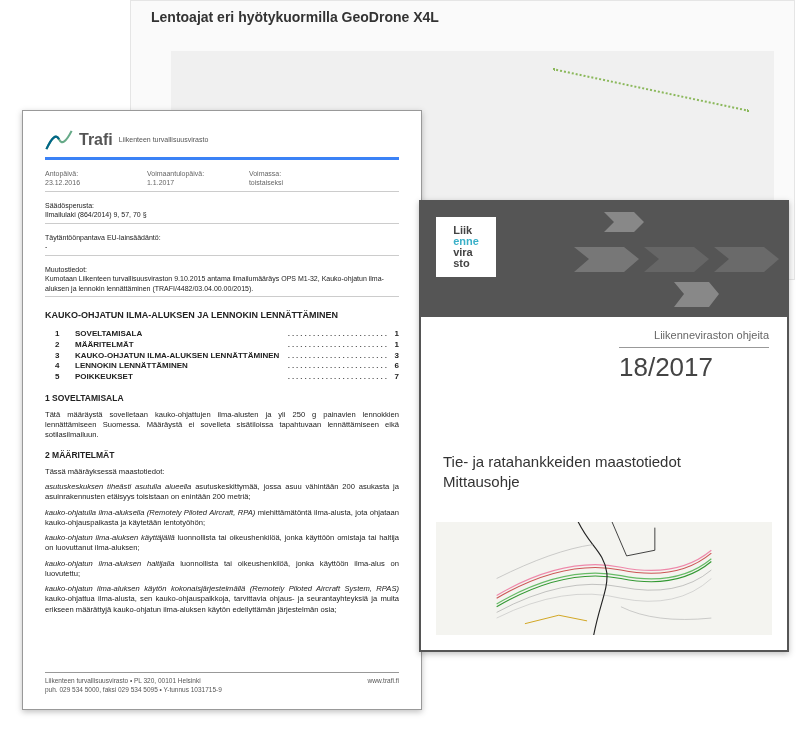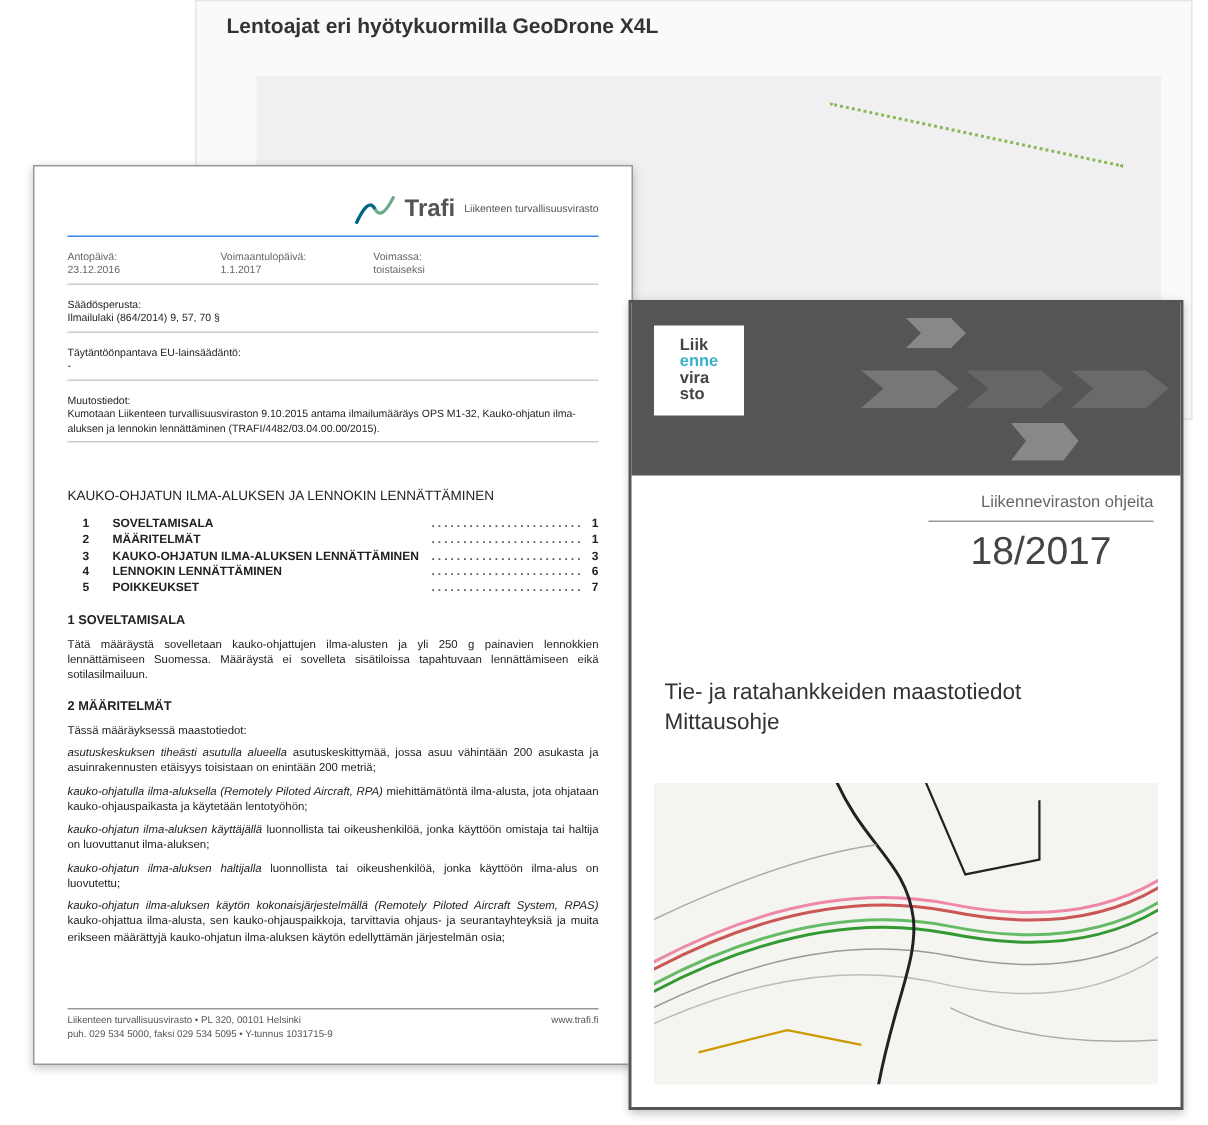--- a/index.html
+++ b/index.html
@@ -11,47 +11,47 @@
   .chart-ylabel { position: absolute; top: 55px; left: 55px; font-size: 10px; color: #888; }
   .chart-tick { position: absolute; font-size: 9px; color: #aaa; }
   .chart-legend { position: absolute; top: 55px; right: 50px; font-size: 10px; color: #888; }
   .legend-item { display: inline-block; margin-left: 20px; }
   .legend-dot { letter-spacing: 1px; margin-right: 4px; }
   .l10 { color: #5b8db8; }
   .l16 { color: #8bb85b; }
   .chart-line { position: absolute; border-top: 2px dotted; width: 200px; }
 
   .doc-left { position: absolute; top: 110px; left: 22px; width: 400px; height: 600px; background: #fff; border: 1px solid #999; box-shadow: 0 2px 6px rgba(0,0,0,0.25); padding: 18px 22px; font-size: 8.5px; color: #222; line-height: 1.35; }
-  .trafi-header { display: flex; justify-content: space-between; align-items: flex-end; border-bottom: 1px solid #3b82f6; padding-bottom: 6px; flex-direction: column; }
+  .trafi-header { display: flex; justify-content: space-between; align-items: flex-start; border-bottom: 3px solid #3b82f6; padding-bottom: 6px; flex-direction: column; }
   .trafi-logo { display: flex; align-items: center; gap: 6px; }
   .trafi-logo-text { font-size: 16px; font-weight: bold; color: #555; }
   .trafi-sub { font-size: 7px; color: #555; }
   .trafi-right { text-align: right; font-size: 7.5px; line-height: 1.2; }
   .trafi-right strong { font-size: 8.5px; }
   .meta-row { margin-top: 6px; border-bottom: 1px solid #ccc; padding: 3px 0; font-size: 7px; }
   .meta-label { color: #666; display: inline-block; width: 100px; }
   .meta-val { display: inline-block; }
-  .doc-h1 { font-size: 9px; font-weight: normal; margin: 29px 0 8px; }
+  .doc-h1 { font-size: 9px; font-weight: bold; margin: 12px 0 8px; }
   .toc-row { font-size: 8px; font-weight: bold; display: flex; }
   .toc-num { width: 30px; padding-left: 10px; }
   .toc-title { flex: 1; }
   .toc-dots { flex: 0 0 auto; letter-spacing: 2px; color: #555; overflow: hidden; }
   .toc-page { width: 10px; text-align: right; }
   .sec-h { font-size: 8.5px; font-weight: bold; margin: 10px 0 5px; }
   .para { margin: 5px 0; text-align: justify; font-size: 7.6px; }
   .term { font-style: italic; margin-top: 35px; }
   .doc-footer { position: absolute; bottom: 14px; left: 22px; right: 22px; border-top: 1px solid #999; padding-top: 4px; font-size: 6.5px; color: #555; display: flex; justify-content: space-between; }
 
-  .doc-right { position: absolute; top: 200px; left: 419px; width: 370px; height: 540px; background: #fff; border: 2px solid #555; box-shadow: 0 2px 6px rgba(0,0,0,0.25); }
+  .doc-right { position: absolute; top: 200px; left: 419px; width: 370px; height: 452px; background: #fff; border: 2px solid #555; box-shadow: 0 2px 6px rgba(0,0,0,0.25); }
   .liik-header { height: 115px; background: #555; position: relative; overflow: hidden; }
   .liik-logo { position: absolute; top: 15px; left: 15px; width: 60px; height: 60px; background: #fff; display: flex; align-items: center; justify-content: center; }
   .liik-logo-text { font-size: 11px; font-weight: bold; color: #444; line-height: 1; }
   .liik-logo-text .accent { color: #3ab0c8; }
   .liik-sub { position: absolute; top: 127px; right: 18px; font-size: 11px; color: #666; padding-left: 14px; }
-  .liik-issue { position: absolute; top: 145px; right: 18px; font-size: 26px; color: #444; border-top: 1px solid #999; padding-top: 4px; width: 150px; text-align: center; }
+  .liik-issue { position: absolute; top: 145px; right: 18px; font-size: 26px; color: #444; border-top: 1px solid #999; padding-top: 4px; width: 150px; text-align: left; }
   .liik-title { position: absolute; top: 250px; left: 22px; font-size: 15px; color: #333; line-height: 1.3; }
   .liik-map { position: absolute; top: 320px; left: 15px; right: 15px; bottom: 15px; background: #f4f4f0; overflow: hidden; }
 
   svg.trafi-icon { width: 28px; height: 22px; }
   svg.arrow-svg { width: 100%; height: 100%; }
 </style>
 </head>
 <body>
 
 <div class="chart-bg">

